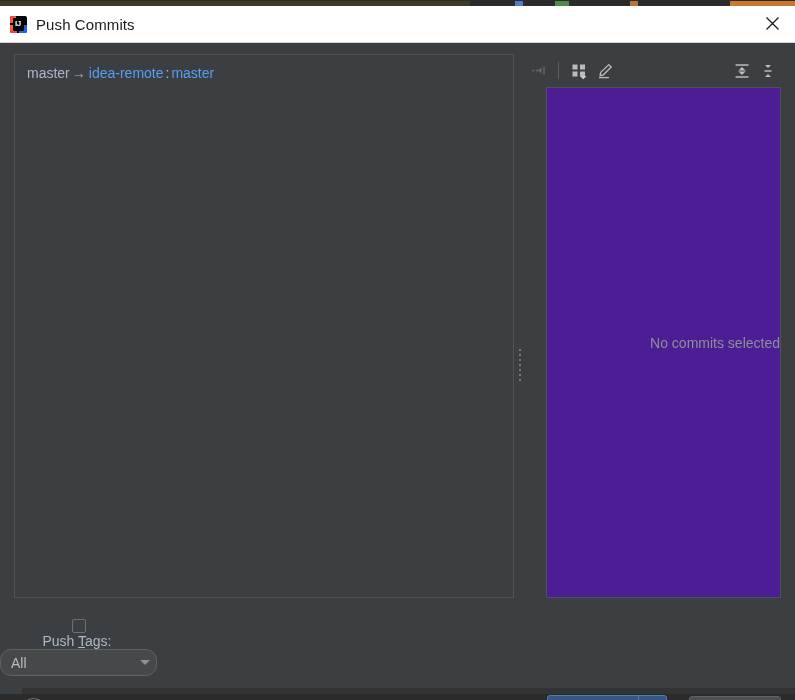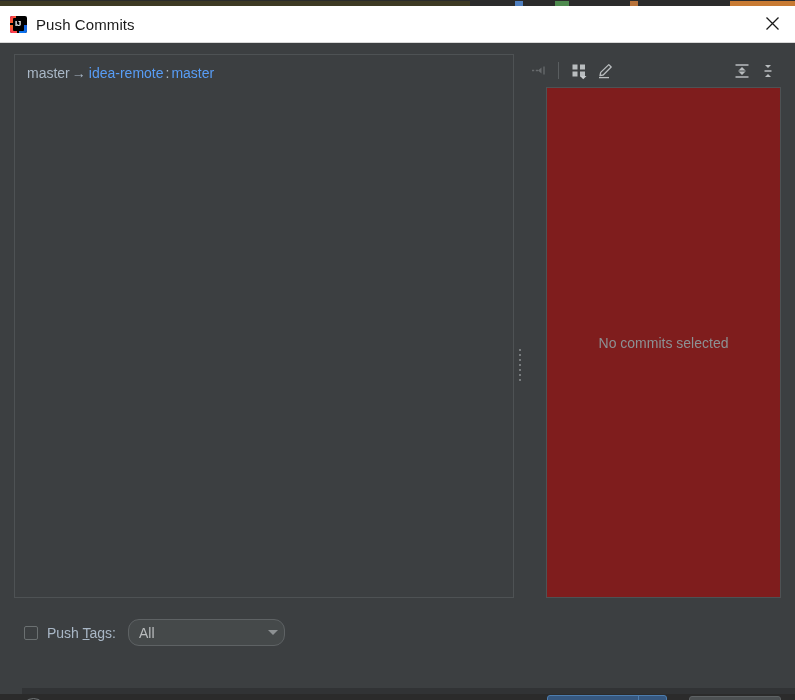--- a/index.html
+++ b/index.html
@@ -186,37 +186,38 @@
     width: 1px; height: 17px;
     background: #5a5e60;
     margin: 0 7px;
   }
   .tb-spacer { flex: 1 1 auto; }
   #details-view {
     position: absolute;
     left: 0; right: 0; top: 33px; bottom: 0;
     border: 1px solid #4e5254;
     box-sizing: border-box;
-    background: #7f1d1d;
-    display: flex;
-    align-items: center;
-    justify-content: center;
+    background: #4c1d95;
+    display: flex;
+    align-items: center;
+    justify-content: flex-end;
     margin-left: 21px;
   }
   #empty-text {
     color: #8c9194;
     font-size: 14px;
   }
 
   
   #options-row {
     position: absolute;
-    left: 24px; top: 576px;
-    display: flex;
-    align-items: center;
+    left: 0; top: 576px;
+    display: flex;
+    align-items: center;
+    flex-direction: column;
   }
   #push-tags-checkbox {
     width: 14px; height: 14px;
     border: 1px solid #6b7071;
     border-radius: 2px;
     background: #3c3f41;
     cursor: pointer;
     box-sizing: border-box;
   }
   #push-tags-label {

